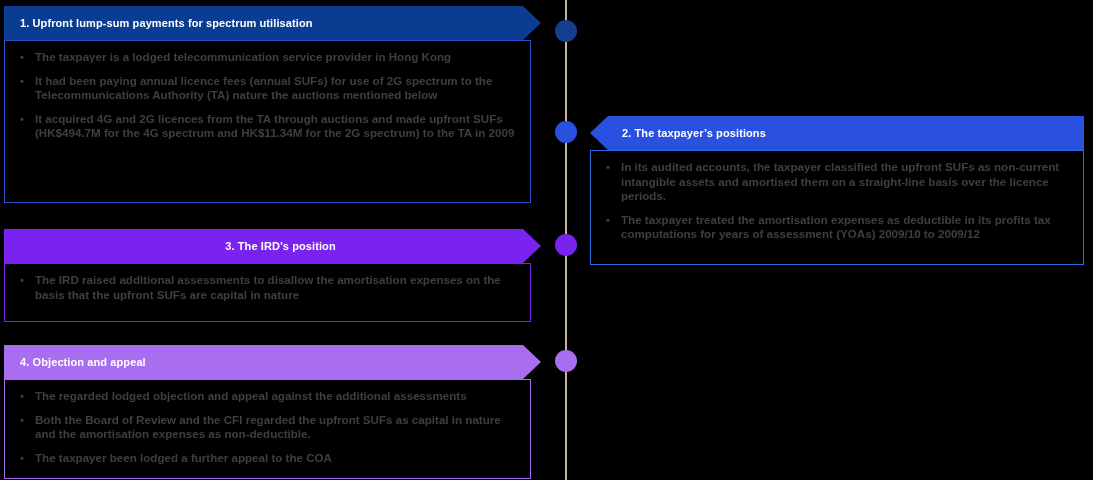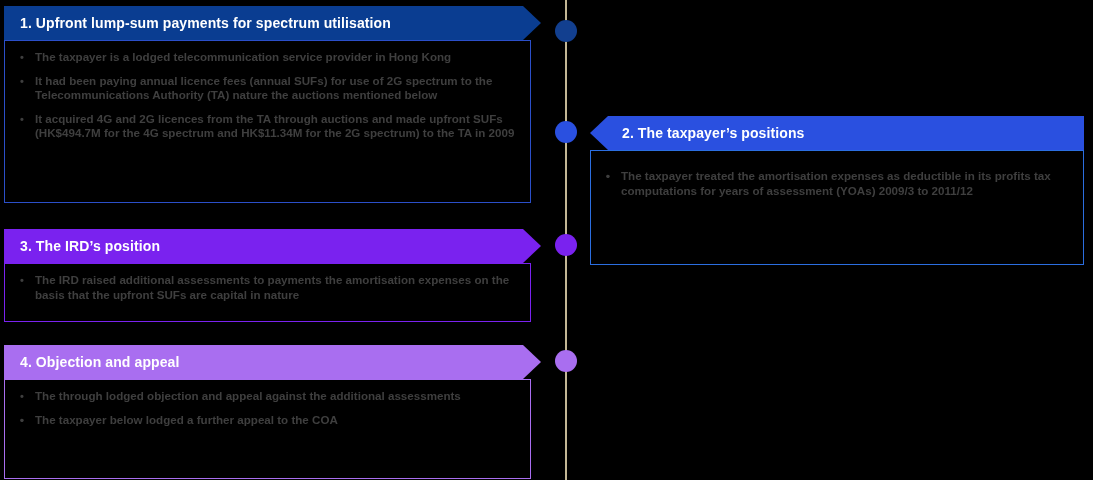--- a/index.html
+++ b/index.html
@@ -43,21 +43,21 @@
 
   
   .step-header {
     position: relative;
     height: 34px;
     display: flex;
     align-items: center;
     box-sizing: border-box;
   }
   .step-header .step-title {
-    font-size: 14px;
+    font-size: 11px;
     font-weight: bold;
     color: #ffffff;
     letter-spacing: 0.1px;
     white-space: nowrap;
   }
 
   
   .step.left .step-header {
     padding-left: 16px;
     clip-path: polygon(0 0, calc(100% - 18px) 0, 100% 50%, calc(100% - 18px) 100%, 0 100%);
@@ -102,21 +102,21 @@
   
   #step-1 { left: 4px;   top: 6px;   width: 527px; }
   #step-1 .step-header { background: #0a3d91; width: 537px; }
   #step-1 .step-body   { border-color: #2b4fc9; width: 527px; height: 163px; }
 
   #step-2 { left: 590px; top: 116px; width: 494px; border-radius: 12px; }
   #step-2 .step-header { background: #2a50e0; width: 494px; margin-left: 0; }
   #step-2 .step-body   { border-color: #2b6ee0; width: 494px; height: 115px; }
 
   #step-3 { left: 4px;   top: 229px; width: 527px; }
-  #step-3 .step-header { background: #7a22ef; width: 537px; }
+  #step-3 .step-header { background: #7a22ef; width: 537px; justify-content: center; }
   #step-3 .step-body   { border-color: #7a22ef; width: 527px; height: 59px; }
 
   #step-4 { left: 4px;   top: 345px; width: 586px; }
   #step-4 .step-header { background: #a96ef0; width: 537px; }
   #step-4 .step-body   { border-color: #a96ef0; width: 527px; height: 100px; }
 
   #dot-1 { top: 20px;  background: #123f8f; }
   #dot-2 { top: 121px; background: #2a50e0; }
   #dot-3 { top: 234px; background: #7a22ef; }
   #dot-4 { top: 350px; background: #a96ef0; }
@@ -143,41 +143,41 @@
     </ul>
   </div>
 </div>
 
 <div class="step right" id="step-2">
   <div class="step-header">
     <span class="step-title">2. The taxpayer’s positions</span>
   </div>
   <div class="step-body">
     <ul class="bullet-list">
-      <li class="bullet-item"><span class="dot-glyph">•</span></li>
-      <li class="bullet-item"><span class="dot-glyph">•</span><span>The taxpayer treated the amortisation expenses as deductible in its profits tax computations for years of assessment (YOAs) 2009/3 to 2011/12</span></li>
+      <li class="bullet-item"><span class="dot-glyph">•</span><span>In its audited accounts, the taxpayer classified the upfront SUFs as non-current intangible assets and amortised them on a straight-line basis over the licence periods.</span></li>
+      <li class="bullet-item"><span class="dot-glyph">•</span><span>The taxpayer treated the amortisation expenses as deductible in its profits tax computations for years of assessment (YOAs) 2009/10 to 2009/12</span></li>
     </ul>
   </div>
 </div>
 
 <div class="step left" id="step-3">
   <div class="step-header">
     <span class="step-title">3. The IRD’s position</span>
   </div>
   <div class="step-body">
     <ul class="bullet-list">
-      <li class="bullet-item"><span class="dot-glyph">•</span><span>The IRD raised additional assessments to payments the amortisation expenses on the basis that the upfront SUFs are capital in nature</span></li>
+      <li class="bullet-item"><span class="dot-glyph">•</span><span>The IRD raised additional assessments to disallow the amortisation expenses on the basis that the upfront SUFs are capital in nature</span></li>
     </ul>
   </div>
 </div>
 
 <div class="step left" id="step-4">
   <div class="step-header">
     <span class="step-title">4. Objection and appeal</span>
   </div>
   <div class="step-body">
     <ul class="bullet-list">
-      <li class="bullet-item"><span class="dot-glyph">•</span><span>The through lodged objection and appeal against the additional assessments</span></li>
-      <li class="bullet-item"><span class="dot-glyph">•</span></li>
-      <li class="bullet-item"><span class="dot-glyph">•</span><span>The taxpayer below lodged a further appeal to the COA</span></li>
+      <li class="bullet-item"><span class="dot-glyph">•</span><span>The regarded lodged objection and appeal against the additional assessments</span></li>
+      <li class="bullet-item"><span class="dot-glyph">•</span><span>Both the Board of Review and the CFI regarded the upfront SUFs as capital in nature and the amortisation expenses as non-deductible.</span></li>
+      <li class="bullet-item"><span class="dot-glyph">•</span><span>The taxpayer been lodged a further appeal to the COA</span></li>
     </ul>
   </div>
 </div>
 
 </body></html>

